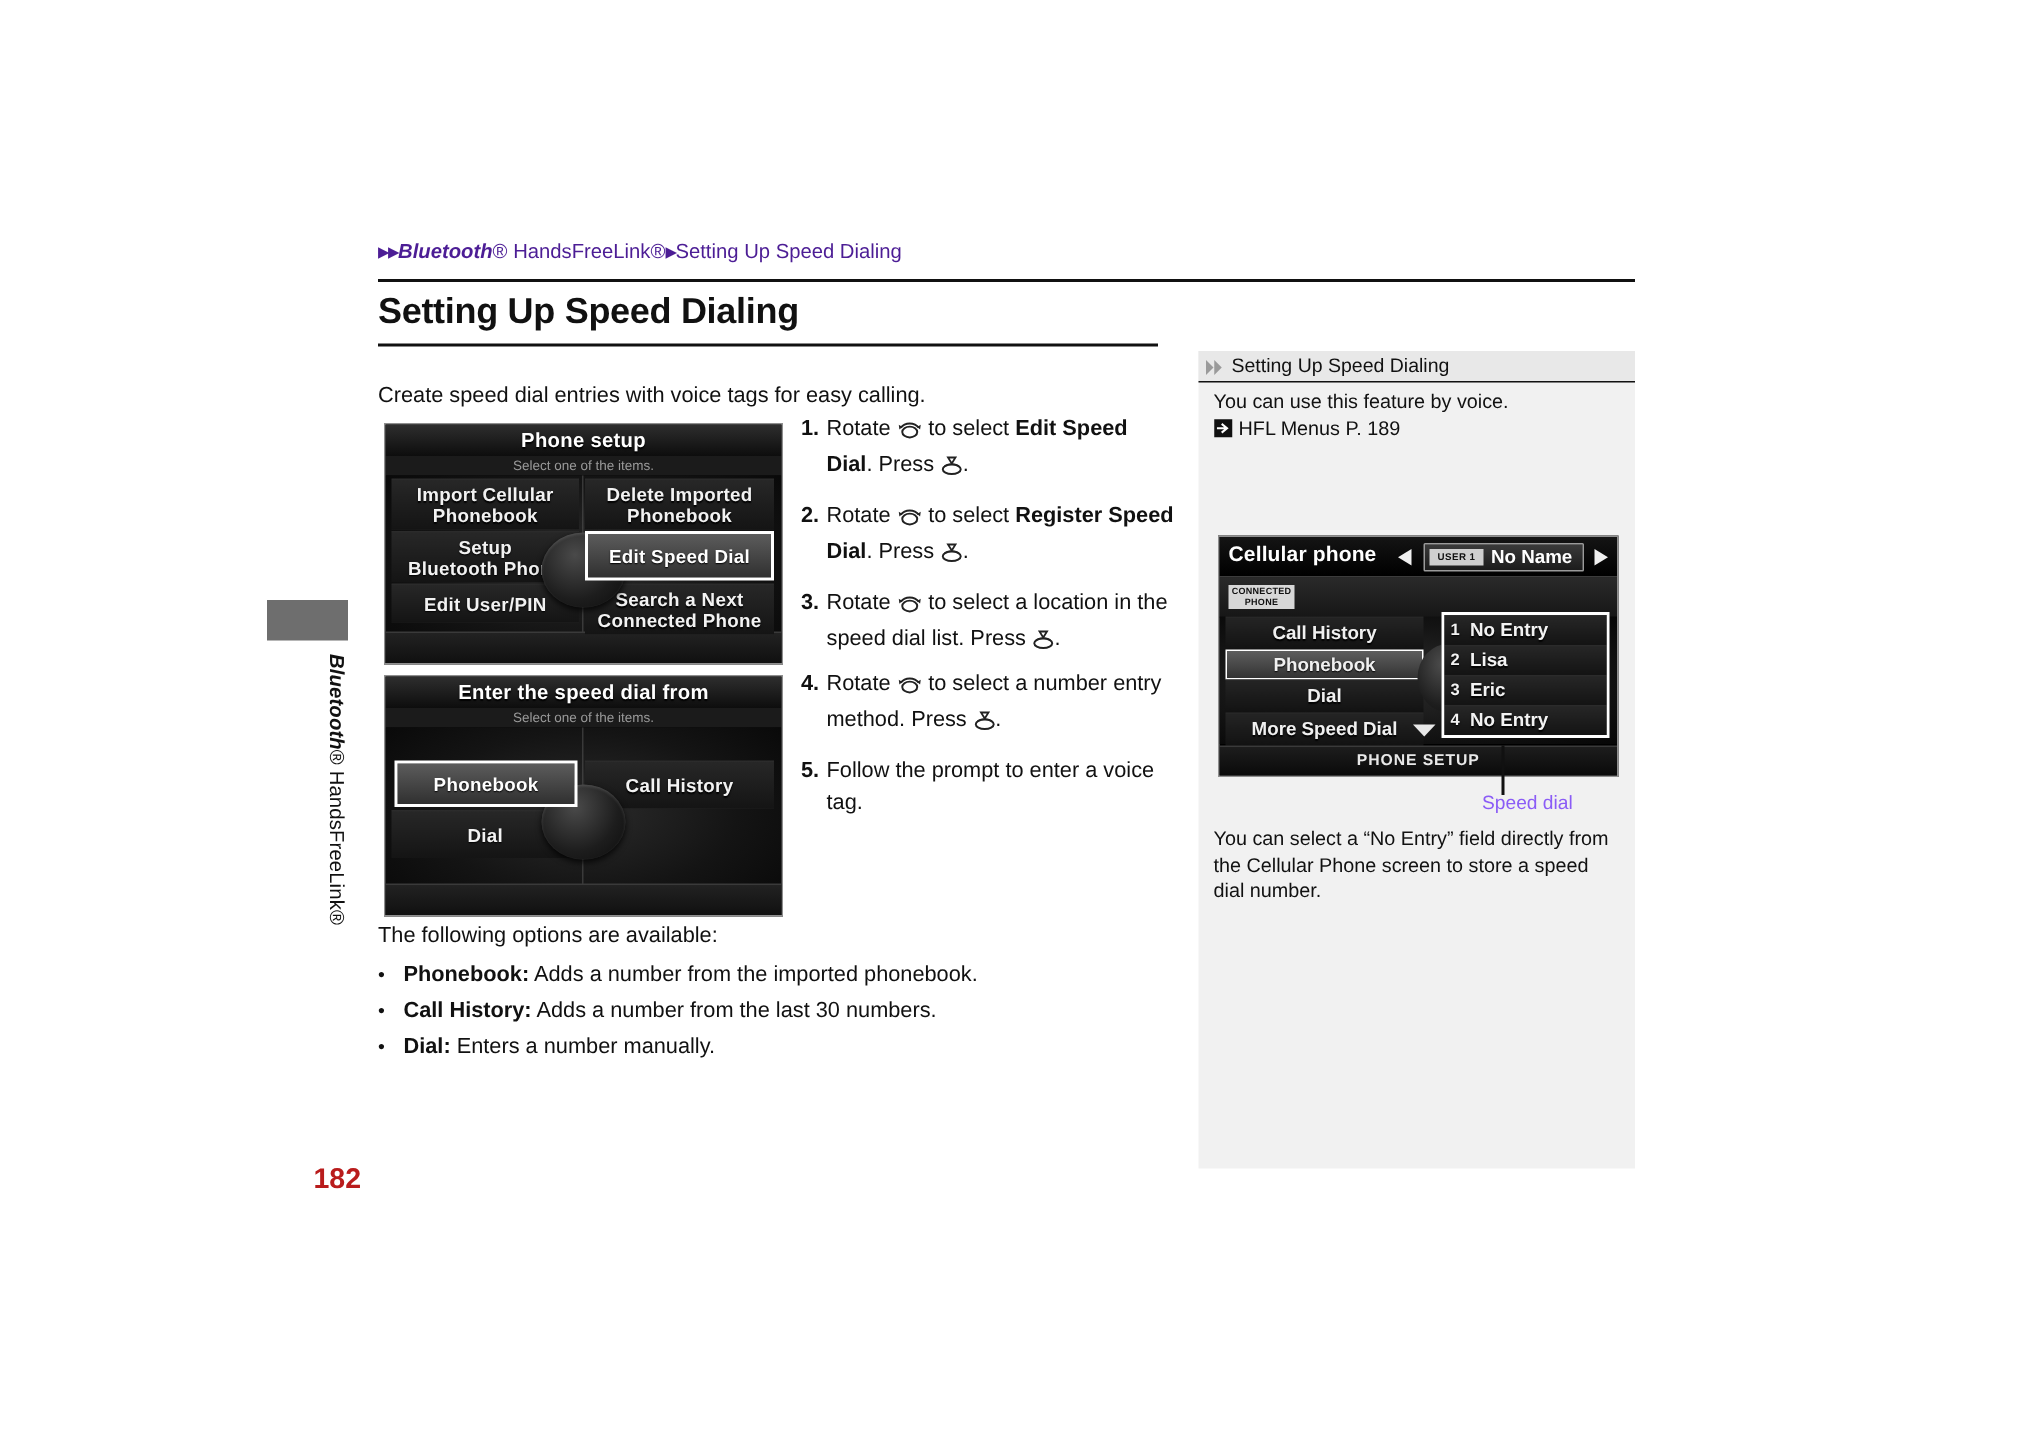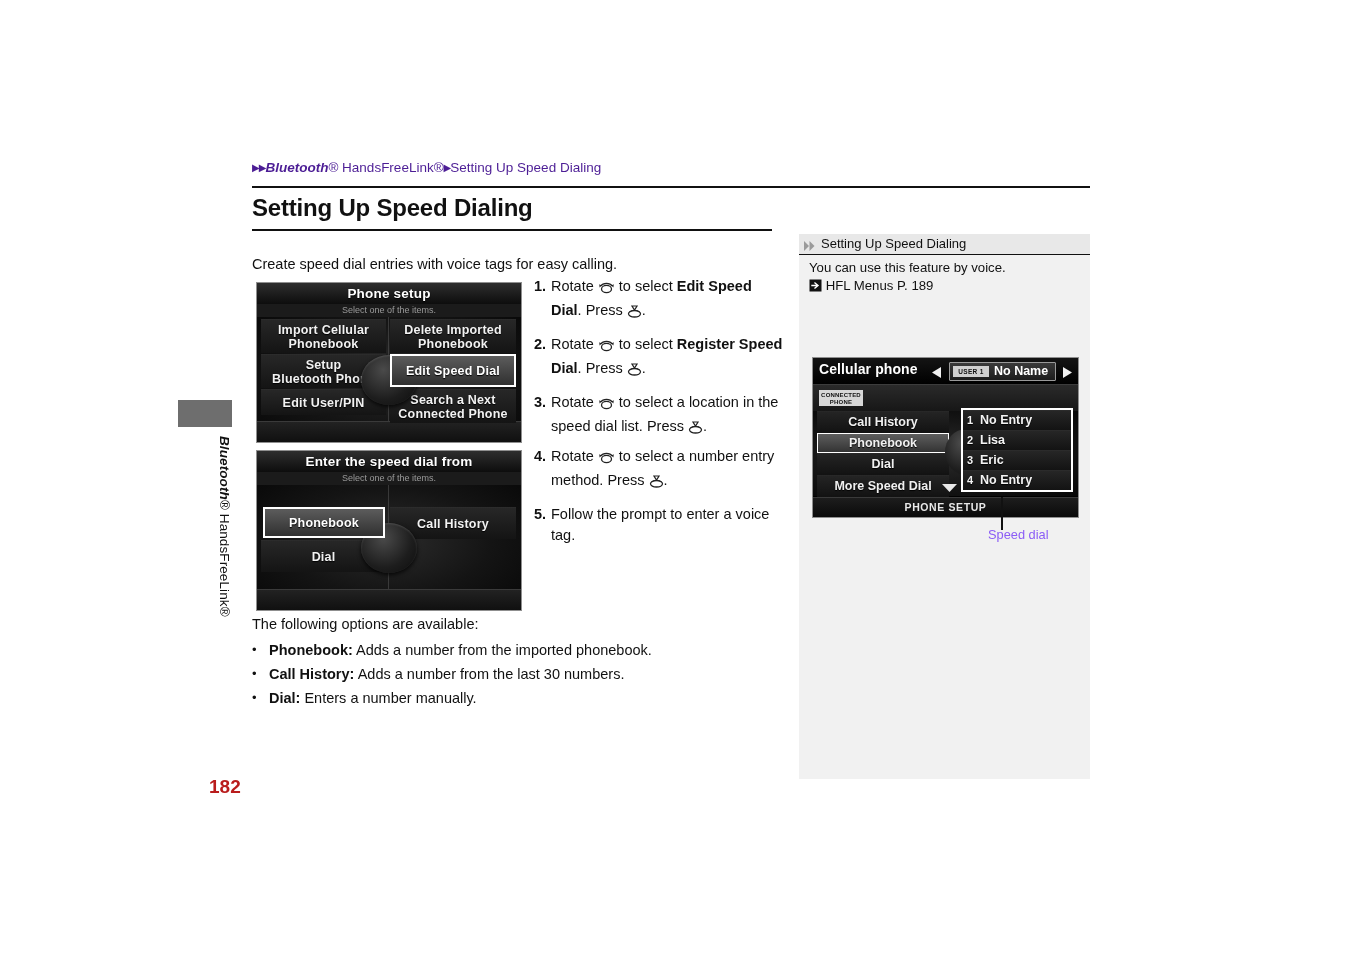--- a/index.html
+++ b/index.html
@@ -312,20 +312,21 @@
         <svg width="13" height="13" viewBox="0 0 13 13">
             <rect x="0.5" y="0.5" width="12" height="12" fill="#111"></rect>
             <path d="M3 6.5 L8 6.5 M6 4 L9 6.5 L6 9" fill="none" stroke="#fff" stroke-width="1.4" stroke-linecap="square"></path>
           </svg>
       </span>
       <b>HFL Menus</b>
       <span>P. 189</span>
     </div>
 
 
+    <div class="note-p" style="left:10px;top:316px;width:268px;">You can select a “No Entry” field directly from the Cellular Phone screen to store a speed dial number.</div>
   </div>
 
   <div class="scr3">
     <div class="s3-top">
       <span class="s3-title">Cellular phone</span>
       <span class="s3-arrowL">
         <svg width="13" height="13" viewBox="0 0 13 13">
             <path d="M10 1 L10 12 L1 6.5 Z" fill="#f0f0f0"></path>
           </svg>
       </span>

